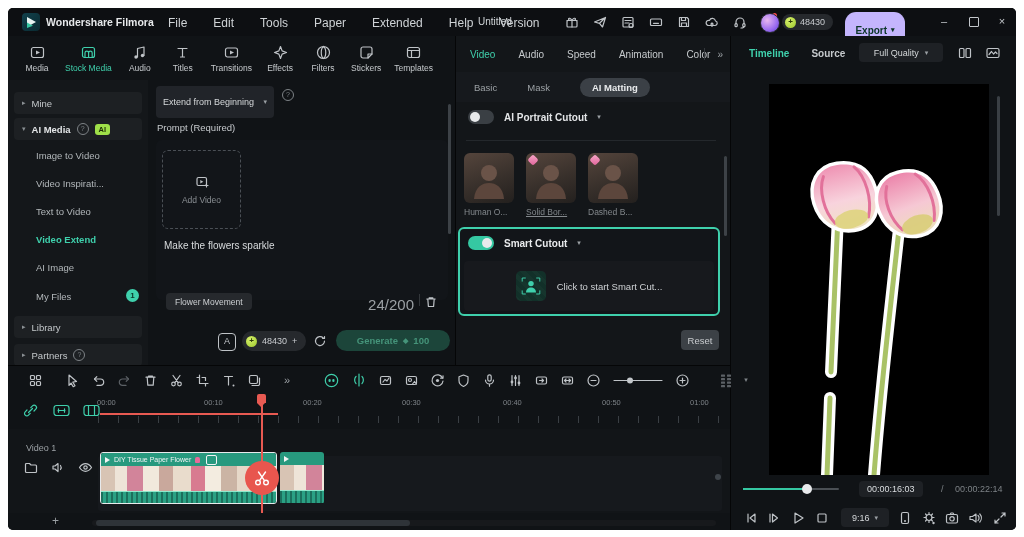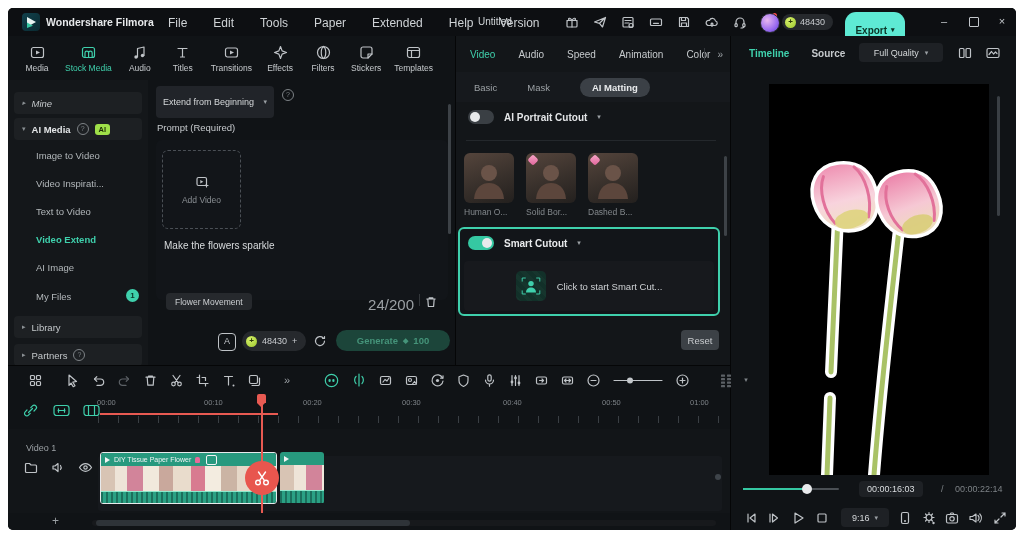--- a/index.html
+++ b/index.html
@@ -20,21 +20,21 @@
   .appname{position:absolute;left:38px;top:8px;font-size:10.5px;color:#e6e8ea;font-weight:bold;}
   .menus{position:absolute;left:152px;top:8px;display:flex;gap:26px;font-size:12px;color:#cfd3d6;padding-left:8px;}
   .doc-title{position:absolute;left:470px;top:8px;font-size:10px;color:#cfd3d6;}
   .tb-icons{position:absolute;left:556px;top:6px;display:flex;gap:12px;align-items:center;}
   .tb-ic{position:relative;width:16px;height:16px;}
   .red-dot{position:absolute;right:-1px;top:-1px;width:5px;height:5px;border-radius:50%;background:#ff4d4f;}
   .avatar{position:absolute;left:752px;top:5px;width:18px;height:18px;border-radius:50%;background:radial-gradient(circle at 35% 35%,#e8b7f0,#9a6cf0 60%,#5a3ad0);border:1px solid #2a2d31;}
   .coin-pill{position:absolute;left:774px;top:6px;height:16px;padding:0 8px 0 3px;border-radius:9px;background:#26292d;display:flex;align-items:center;gap:4px;}
   .coin{width:11px;height:11px;border-radius:50%;background:radial-gradient(circle at 35% 30%,#d7f06a,#9cc82d);color:#2c3a08;font-size:8px;font-weight:bold;display:flex;align-items:center;justify-content:center;line-height:1;}
   .coin-num{font-size:9px;color:#c9ccd0;}
-  .export-btn{position:absolute;left:837px;top:4px;width:60px;height:36px;border-radius:11px;background:#5eead4;display:flex;align-items:center;justify-content:center;gap:4px;font-size:10px;font-weight:bold;color:#0b3527;}
+  .export-btn{position:absolute;left:837px;top:4px;width:60px;height:36px;border-radius:11px;background:#c4b5fd;display:flex;align-items:center;justify-content:center;gap:4px;font-size:10px;font-weight:bold;color:#0b3527;}
   .win-btn{position:absolute;top:6px;width:16px;height:16px;color:#c3c7cb;font-size:11px;text-align:center;line-height:15px;}
   .max-box{display:inline-block;width:8px;height:8px;border:1px solid #c3c7cb;border-radius:1px;margin-top:3px;}
   
   .media-toolbar{position:absolute;left:0;top:28px;width:447px;height:44px;background:#101316;display:flex;align-items:center;padding-left:14px;gap:13px;border-bottom:1px solid #050607;}
   .mt-item{display:flex;flex-direction:column;align-items:center;gap:2px;min-width:30px;}
   .mt-item .lbl{font-size:8.5px;color:#c6cacd;white-space:nowrap;}
   .mt-item.active .lbl{color:#3fd0ac;}
   
   .sidebar{position:absolute;left:0;top:72px;width:140px;height:285px;background:#14171a;border-right:1px solid #050607;}
   .sb-group{position:absolute;left:6px;width:128px;height:22px;border-radius:4px;background:#1d2023;display:flex;align-items:center;padding:0 8px;gap:6px;box-sizing:border-box;}
@@ -293,21 +293,21 @@
     <div class="mt-item">
       <svg class="ic" width="17" height="17" viewBox="0 0 17 17">
             <rect class="s" x="2.5" y="3.5" width="12" height="10" rx="2"></rect>
             <path class="s" d="M2.5 6.5h12M6.5 6.5V13.5"></path>
           </svg>
       <span class="lbl">Templates</span>
     </div>
   </div>
 
   <div class="sidebar">
-    <div class="sb-group" style="top:12px;font-style:italic;">
+    <div class="sb-group" style="top:12px;">
       <span class="sb-arrow">▸</span>
       <span class="sb-glabel">Mine</span>
     </div>
     <div class="sb-group" style="top:38px;">
       <span class="sb-arrow">▾</span>
       <span class="sb-glabel" style="font-weight:bold;color:#e3e5e7;">AI Media</span>
       <span class="qmark">?</span>
       <span class="badge-ai">AI</span>
     </div>
     <span class="sb-child" style="top:70px;">Image to Video</span>
@@ -414,21 +414,21 @@
       <span class="gem"></span>
     </div>
     <div class="thumb" style="left:132px;">
       <svg class="ic" width="50" height="50" viewBox="0 0 50 50">
             <circle cx="25" cy="20" r="8" fill="#6a5348"></circle>
             <path d="M10 46c1-12 8-16 15-16s14 4 15 16z" fill="#5c463c"></path>
           </svg>
       <span class="gem"></span>
     </div>
     <span class="thumb-label" style="left:8px;">Human O...</span>
-    <span class="thumb-label" style="left:70px;">Solid Bor...</span>
+    <span class="thumb-label" style="left:70px;text-decoration:underline;">Solid Bor...</span>
     <span class="thumb-label" style="left:132px;">Dashed B...</span>
     <div class="smart-box">
       <div class="smart-row">
         <div class="toggle on">
               <div class="knob"></div>
             </div>
         <span class="lbl">Smart Cutout</span>
         <span class="chev">▾</span>
       </div>
       <div class="smart-btn">

